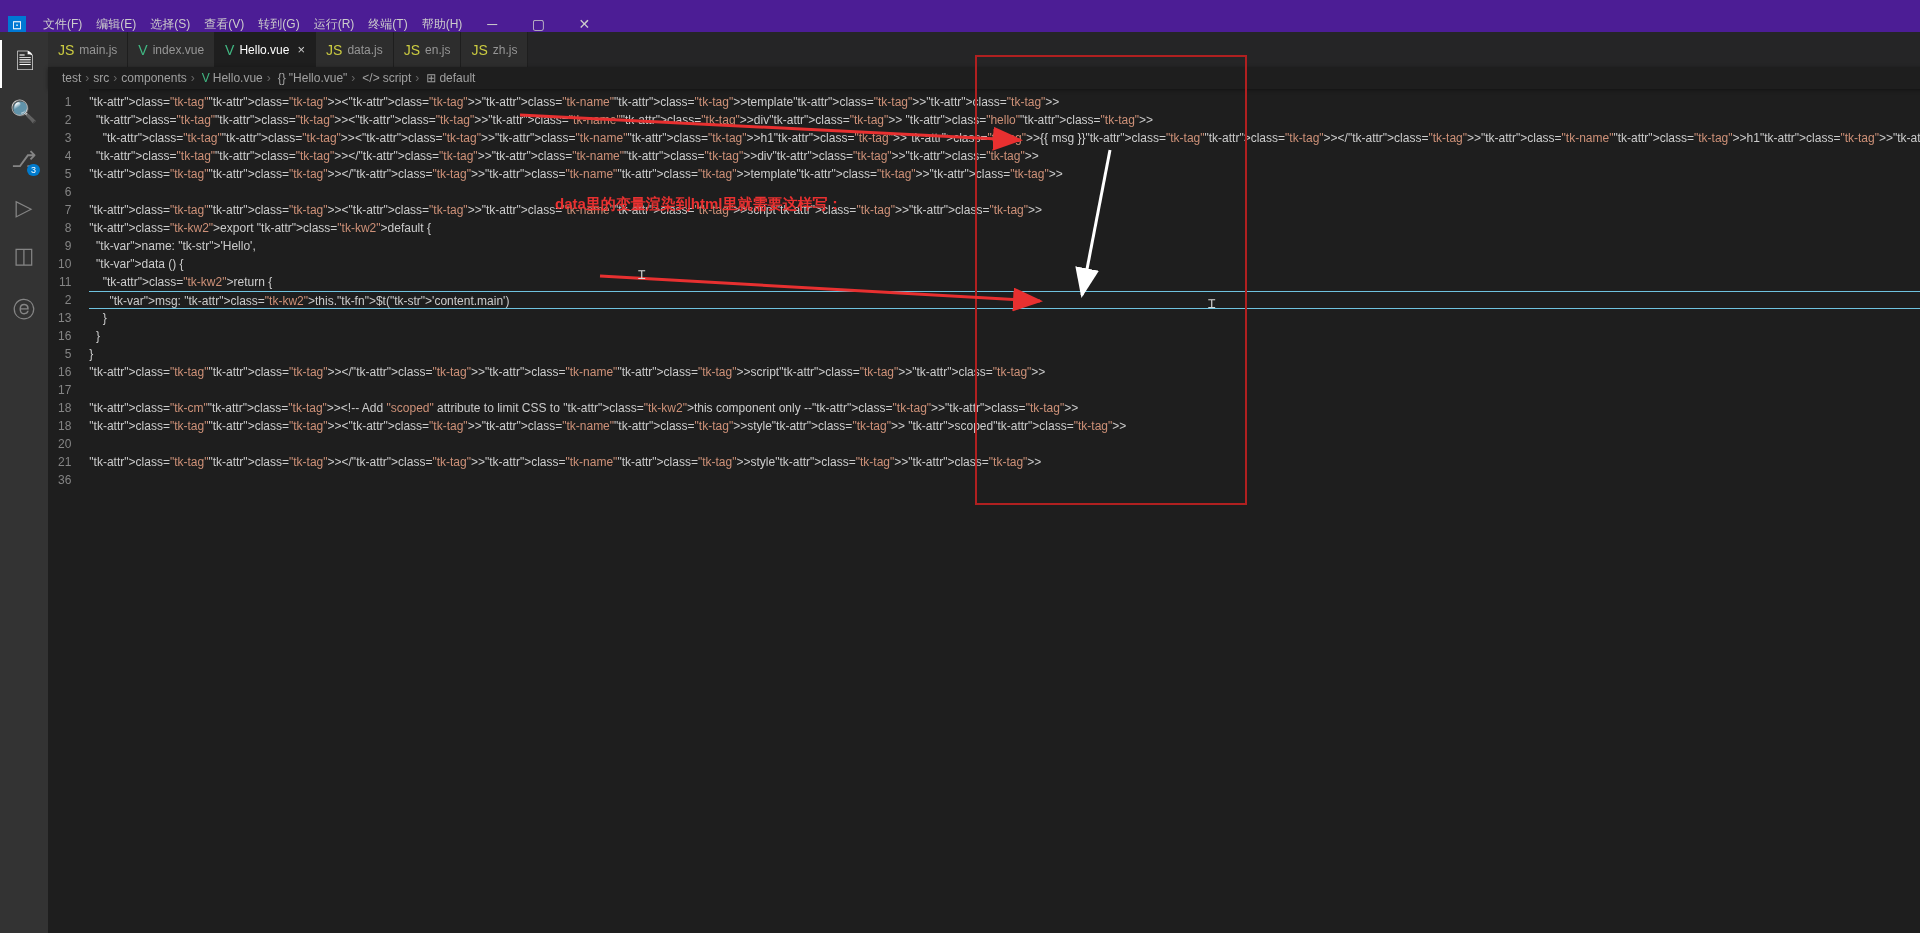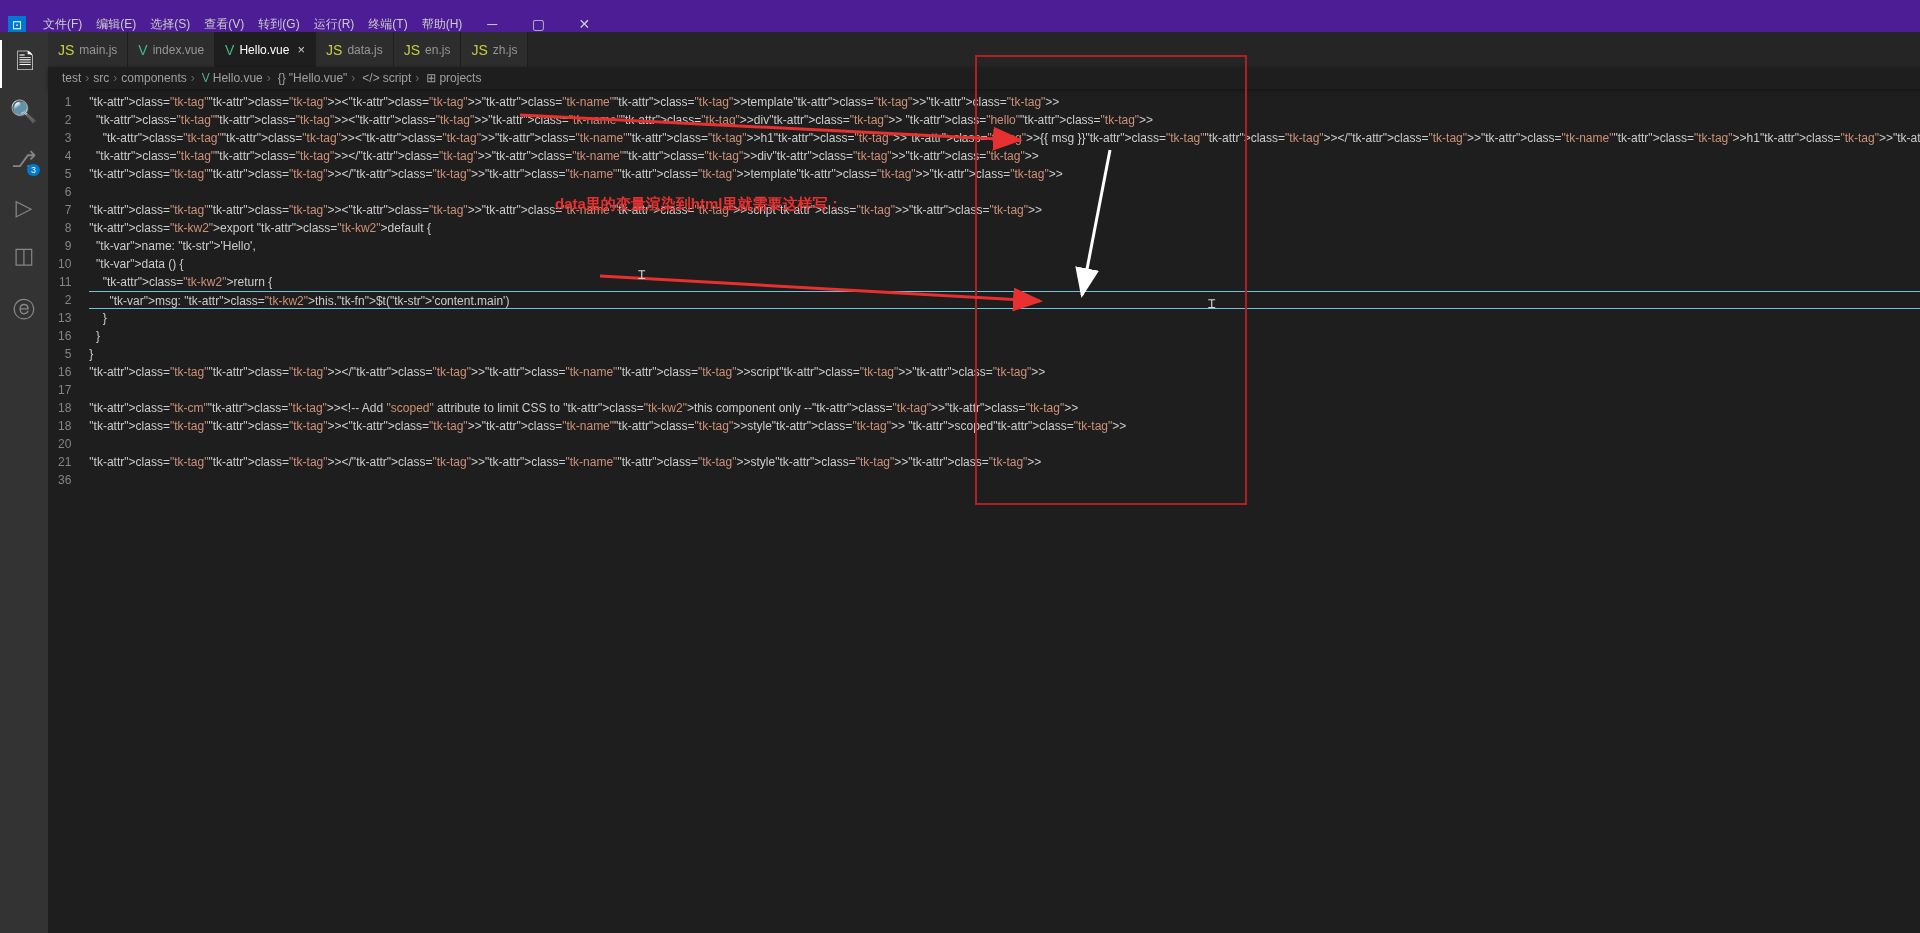--- a/index.html
+++ b/index.html
@@ -112,21 +112,21 @@
           <span class="icon vue">V</span>
           <span>Hello.vue</span>
           <span class="sep">›</span>
           <span class="icon ">{}</span>
           <span>"Hello.vue"</span>
           <span class="sep">›</span>
           <span class="icon ">&lt;/&gt;</span>
           <span>script</span>
           <span class="sep">›</span>
           <span class="icon ">⊞</span>
-          <span>projects</span>
+          <span>default</span>
         </div>
       <div class="code">
         <div class="gutter" id="gut1">
             <div>1</div>
             <div>2</div>
             <div>3</div>
             <div>4</div>
             <div>5</div>
             <div>6</div>
             <div>7</div>

